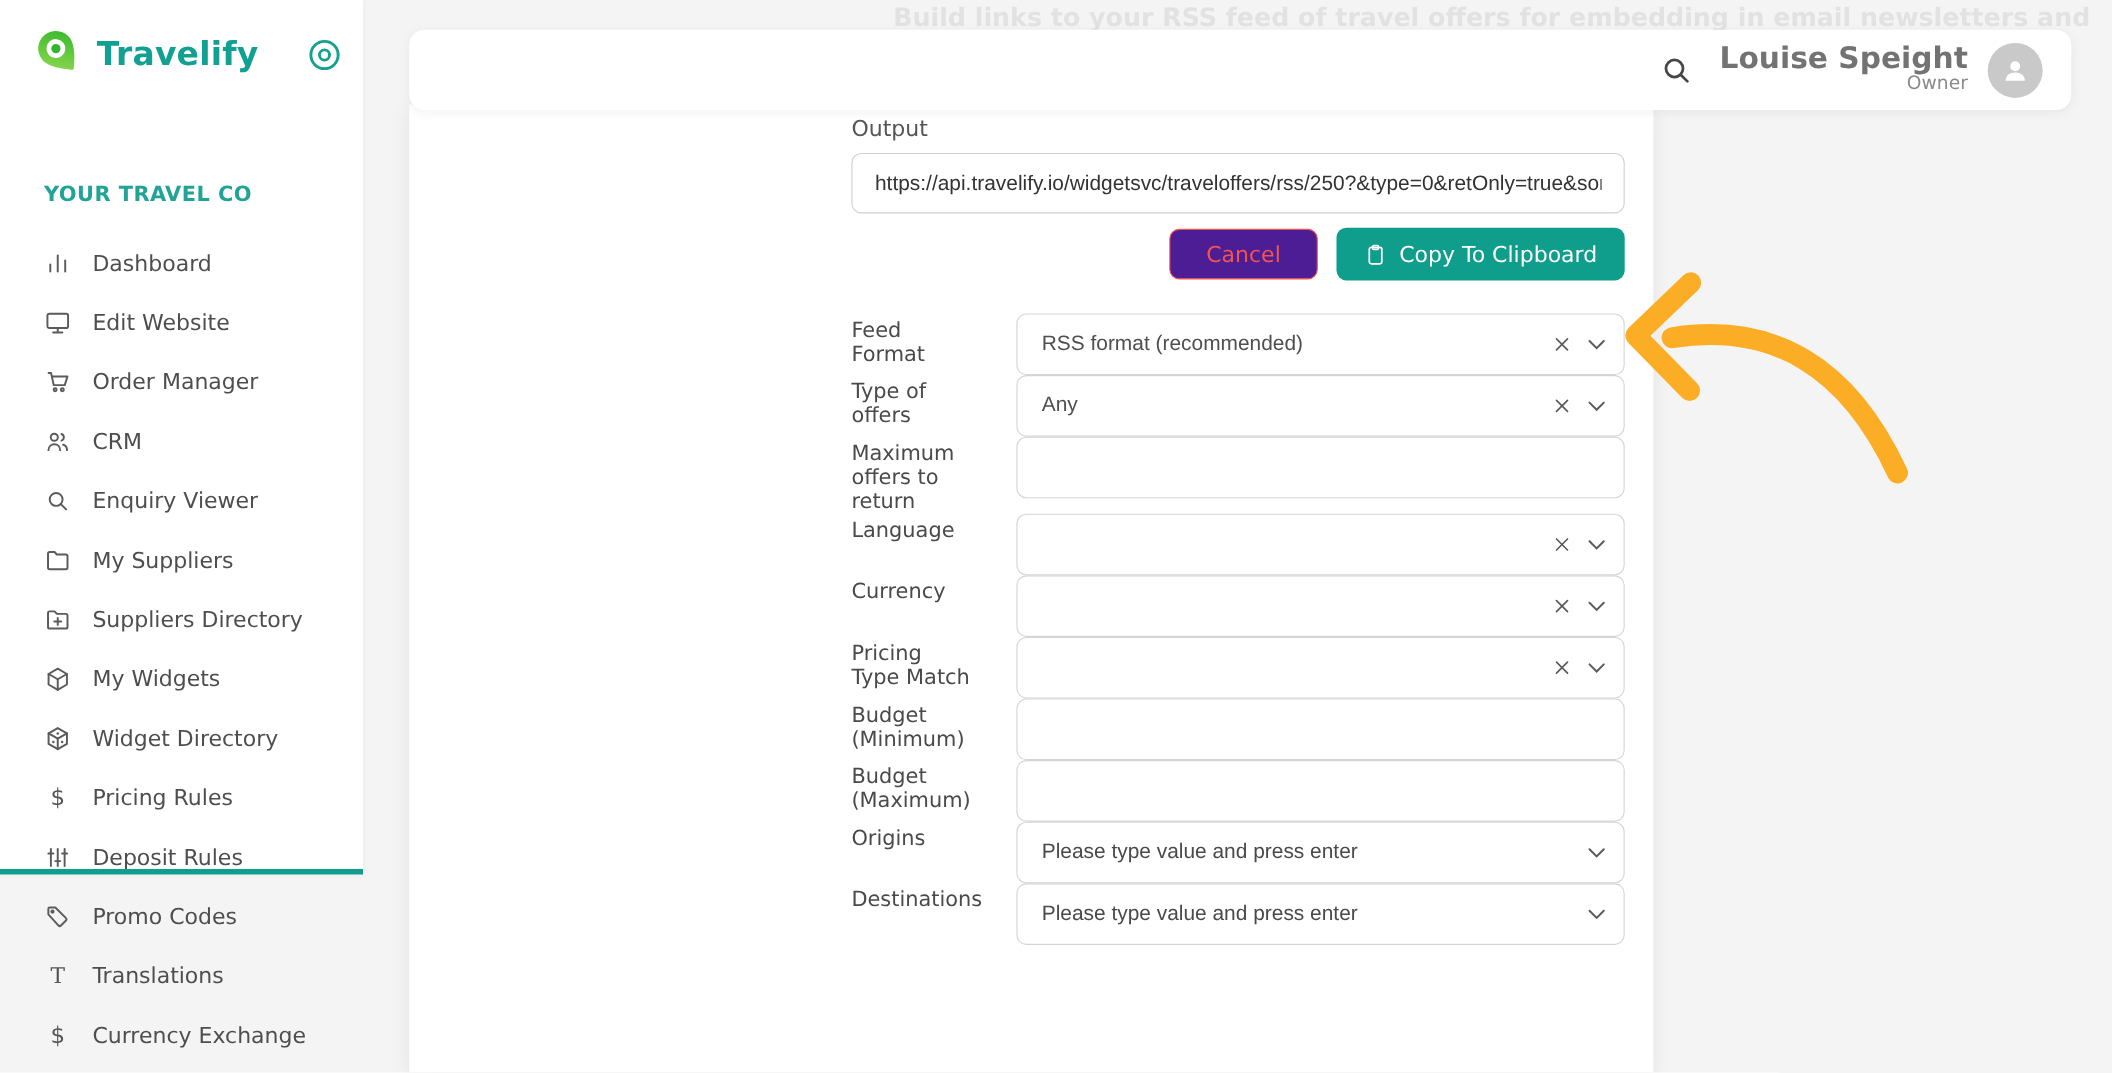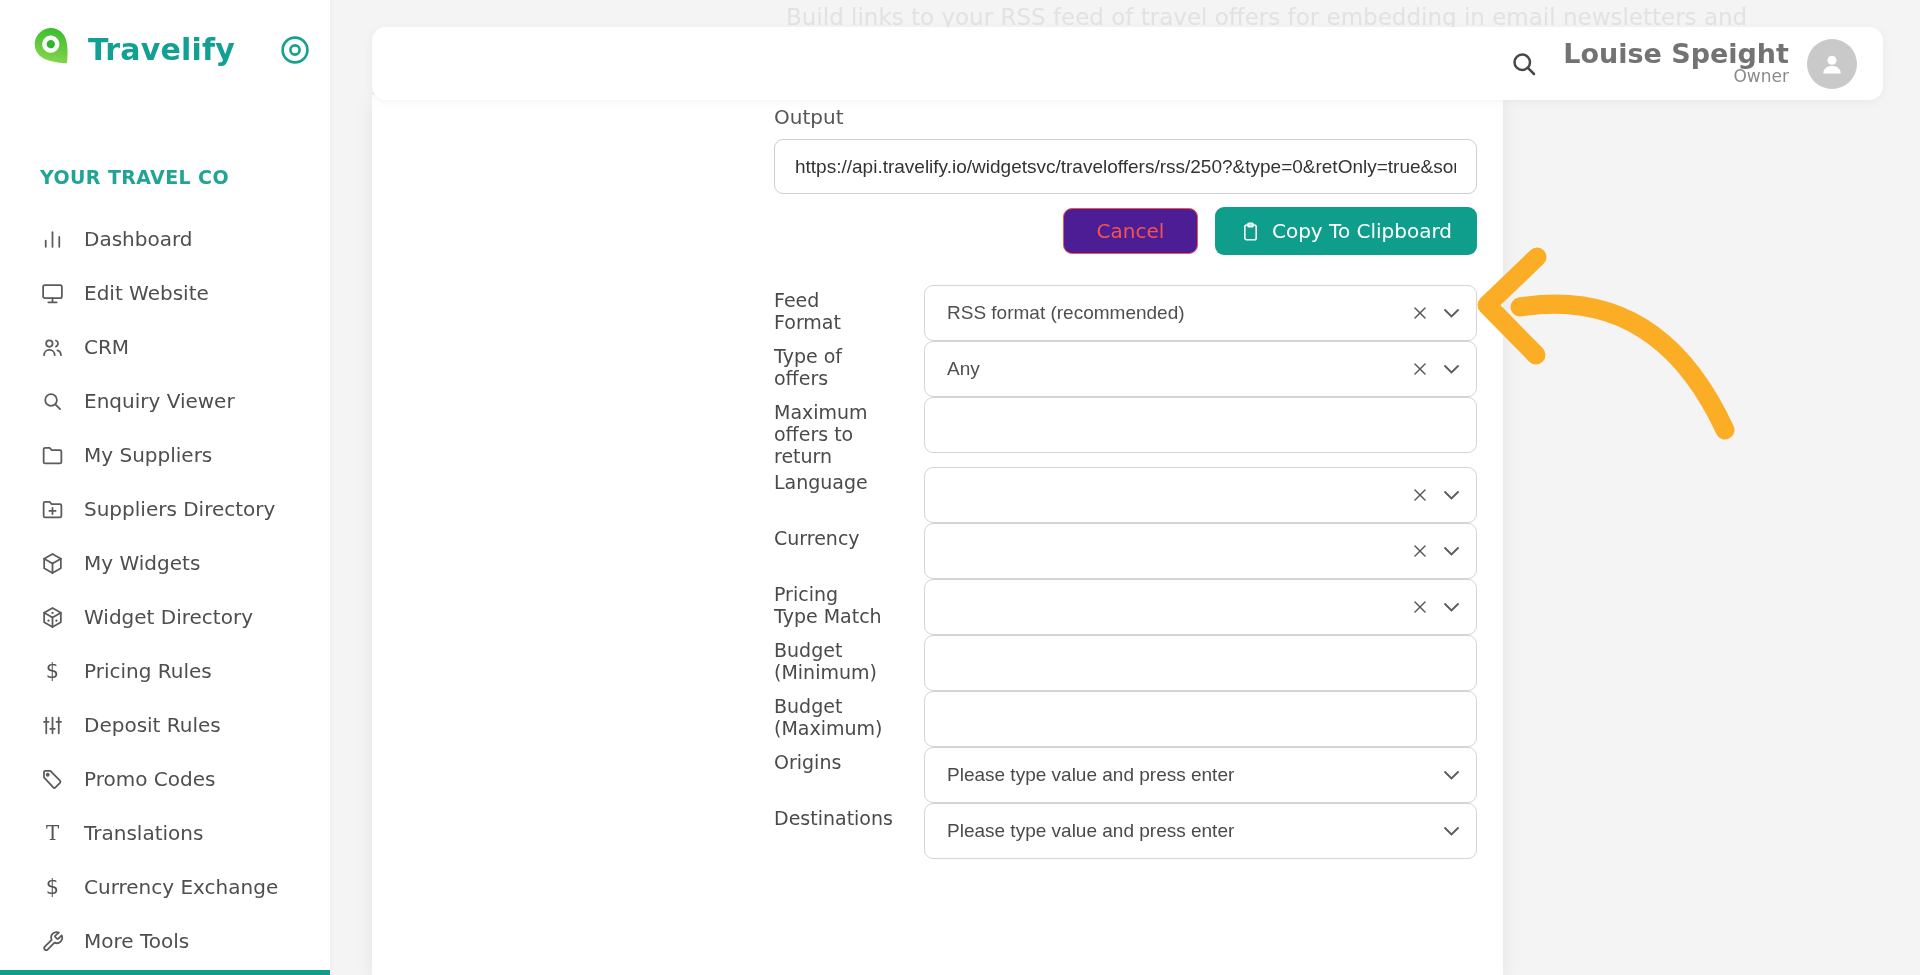--- a/index.html
+++ b/index.html
@@ -4,36 +4,36 @@
 <style>
   :root{
     --teal:#0F9D8C; --teal-text:#12A092; --green:#3EBE2E; --red:#F4534E;
     --arrow:#FBAD26; --ink:#4E4E4E; --border:#D5D5D5; --bg:#F4F4F4;
   }
   *{margin:0;padding:0;box-sizing:border-box;}
   html,body{width:1920px;height:975px;overflow:hidden;}
   body{background:var(--bg);font-family:"DejaVu Sans",sans-serif;position:relative;}
 
   
-  .sidebar{position:absolute;left:0;top:0;width:330px;height:975px;background:#fff;
+  .sidebar{position:absolute;left:0;top:0;width:330px;height:795px;background:#fff;
     z-index:4;box-shadow:1px 0 4px rgba(0,0,0,.04);}
   .logo-row{position:relative;height:100px;}
   .logo-pin{position:absolute;left:28px;top:22px;}
   .brand{position:absolute;left:88px;top:32px;font-size:30px;font-weight:700;color:var(--teal-text);letter-spacing:.2px;}
   .collapse-toggle{position:absolute;left:277px;top:32px;cursor:pointer;}
   .section-label{margin:66px 0 0 40px;font-size:19px;font-weight:600;color:#21A495;letter-spacing:.4px;}
   .nav{margin-top:24px;}
   .nav-item{display:flex;align-items:center;height:54px;padding-left:40px;cursor:pointer;color:var(--ink);}
   .nav-icon{width:26px;height:26px;flex:0 0 26px;color:#5B5B5B;display:flex;align-items:center;}
   .nav-icon svg{width:25px;height:25px;}
   .nav-label{margin-left:18px;font-size:20px;color:#4E4E4E;}
   .sidebar-strip{position:absolute;left:0;bottom:0;width:330px;height:5px;background:var(--teal);}
 
   
-  .bg-heading{position:absolute;left:786px;top:4px;font-size:23px;font-weight:400;color:#E2E2E2;
+  .bg-heading{position:absolute;left:812px;top:4px;font-size:23px;font-weight:700;color:#E2E2E2;
     white-space:nowrap;z-index:0;}
 
   
   .header-bar{position:absolute;left:372px;top:27px;width:1511px;height:73px;background:#fff;
     border-radius:14px;z-index:3;display:flex;align-items:center;justify-content:flex-end;
     padding-right:26px;box-shadow:0 2px 10px rgba(0,0,0,.05);}
   .search-ic{color:#474747;display:flex;cursor:pointer;}
   .user-block{margin-left:24px;text-align:right;}
   .user-name{font-size:27px;font-weight:700;color:#737373;line-height:25px;}
   .user-role{font-size:17px;color:#8A8A8A;line-height:20px;}
@@ -114,20 +114,30 @@
     <span class="nav-icon">
           <svg fill="none" stroke="currentColor" stroke-width="1.7" stroke-linecap="round" stroke-linejoin="round" viewBox="0 0 24 24">
             <rect x="3" y="4" width="18" height="12.5" rx="1.6"></rect>
             <line x1="12" y1="16.5" x2="12" y2="20"></line>
             <line x1="8" y1="20.5" x2="16" y2="20.5"></line>
           </svg>
         </span>
     <span class="nav-label">Edit Website</span>
   </div>
 
+  <div class="nav-item">
+    <span class="nav-icon">
+          <svg fill="none" stroke="currentColor" stroke-width="1.7" stroke-linecap="round" stroke-linejoin="round" viewBox="0 0 24 24">
+            <path d="M4 4h2.2l2.3 10.5h9.6L20.5 7H7"></path>
+            <circle cx="9.7" cy="18.6" r="1.3"></circle>
+            <circle cx="16" cy="18.6" r="1.3"></circle>
+          </svg>
+        </span>
+    <span class="nav-label">Order Manager</span>
+  </div>
 
   <div class="nav-item">
     <span class="nav-icon">
           <svg fill="none" stroke="currentColor" stroke-width="1.7" stroke-linecap="round" stroke-linejoin="round" viewBox="0 0 24 24">
             <circle cx="9" cy="8.2" r="3.1"></circle>
             <path d="M3.9 19.4c0-3.1 2.3-5.1 5.1-5.1s5.1 2 5.1 5.1"></path>
             <path d="M15.3 5.3a3.1 3.1 0 0 1 0 5.8"></path>
             <path d="M16.7 14.7c2.3.6 3.4 2.4 3.4 4.7"></path>
           </svg>
         </span>

